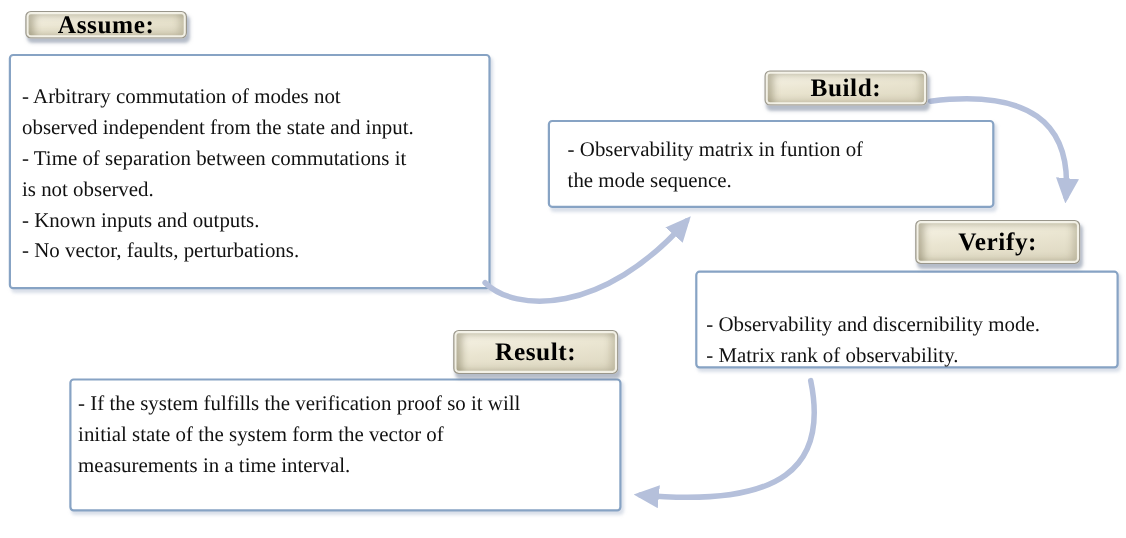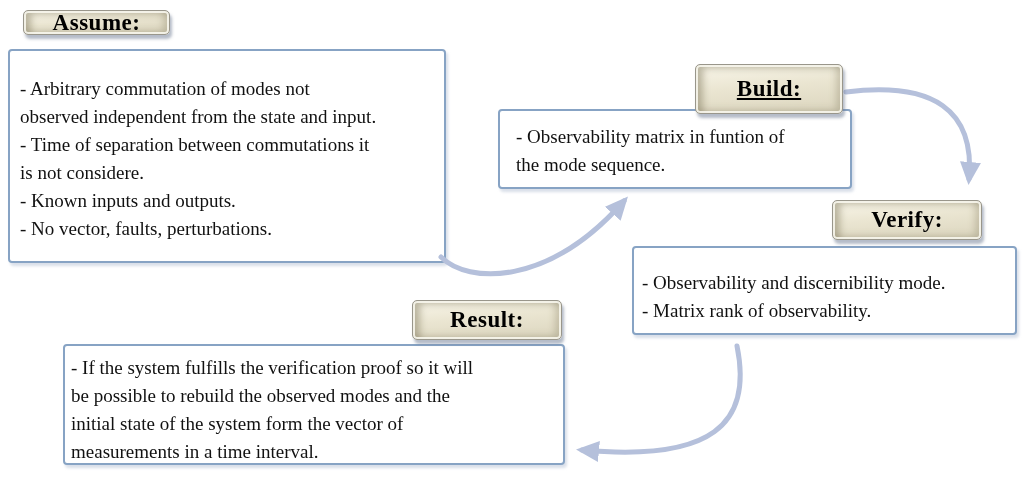--- a/index.html
+++ b/index.html
@@ -61,47 +61,46 @@
 </style>
 </head>
 <body>
 
 <div id="canvas">
 
   <div class="panel" style="left:8px; top:49px; width:438px; height:214px; padding:24px 8px 0 10px;">
     <div class="line">- Arbitrary commutation of modes not</div>
     <div class="line">observed independent from the state and input.</div>
     <div class="line">- Time of separation between commutations it</div>
-    <div class="line">is not considere.</div>
+    <div class="line">is not observed.</div>
     <div class="line">- Known inputs and outputs.</div>
     <div class="line">- No vector, faults, perturbations.</div>
   </div>
   <div class="tab" style="left:23px; top:10px; width:147px; height:25px;">
     <span>Assume:</span>
   </div>
 
-  <div class="panel" style="left:498px; top:109px; width:354px; height:80px; padding:12px 6px 0 16px;">
+  <div class="panel" style="left:498px; top:109px; width:406px; height:80px; padding:12px 6px 0 16px;">
     <div class="line">- Observability matrix in funtion of</div>
     <div class="line">the mode sequence.</div>
   </div>
-  <div class="tab" style="left:695px; top:64px; width:148px; height:50px;text-decoration:underline;">
+  <div class="tab" style="left:695px; top:64px; width:148px; height:32px;">
     <span>Build:</span>
   </div>
 
-  <div class="panel" style="left:632px; top:246px; width:385px; height:89px; padding:21px 4px 0 8px;">
+  <div class="panel" style="left:632px; top:246px; width:385px; height:89px; padding:34px 4px 0 8px;">
     <div class="line">- Observability and discernibility mode.</div>
     <div class="line">- Matrix rank of observability.</div>
   </div>
   <div class="tab" style="left:832px; top:200px; width:150px; height:40px;">
     <span>Verify:</span>
   </div>
 
   <div class="panel" style="left:63px; top:344px; width:502px; height:121px; padding:8px 6px 0 6px;">
     <div class="line">- If the system fulfills the verification proof so it will</div>
-    <div class="line">be possible to rebuild the observed modes and the</div>
     <div class="line">initial state of the system form the vector of</div>
     <div class="line">measurements in a time interval.</div>
   </div>
   <div class="tab" style="left:412px; top:300px; width:150px; height:40px;justify-content:center;">
     <span>Result:</span>
   </div>
 
   <svg id="arrow-layer" width="1024" height="489" viewBox="0 0 1024 489">
     <defs>
       <marker id="ah" markerUnits="strokeWidth" markerWidth="4.6" markerHeight="4.2" refX="3.4" refY="2.1" orient="auto">

